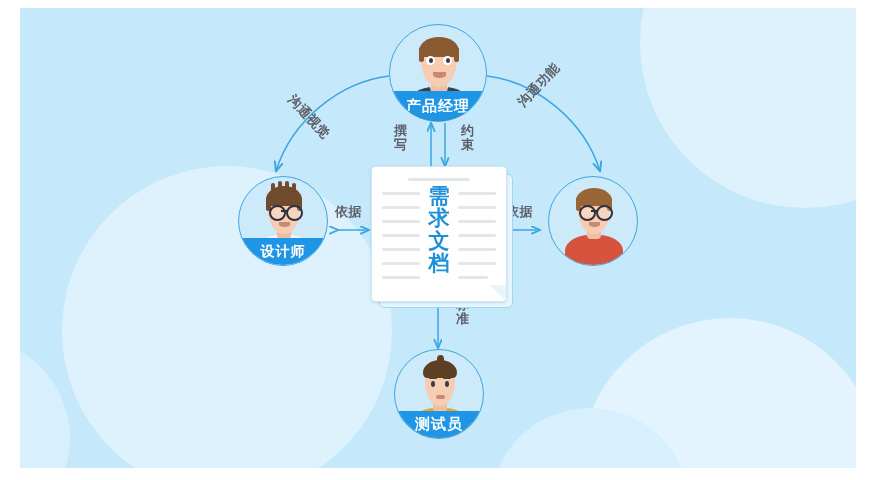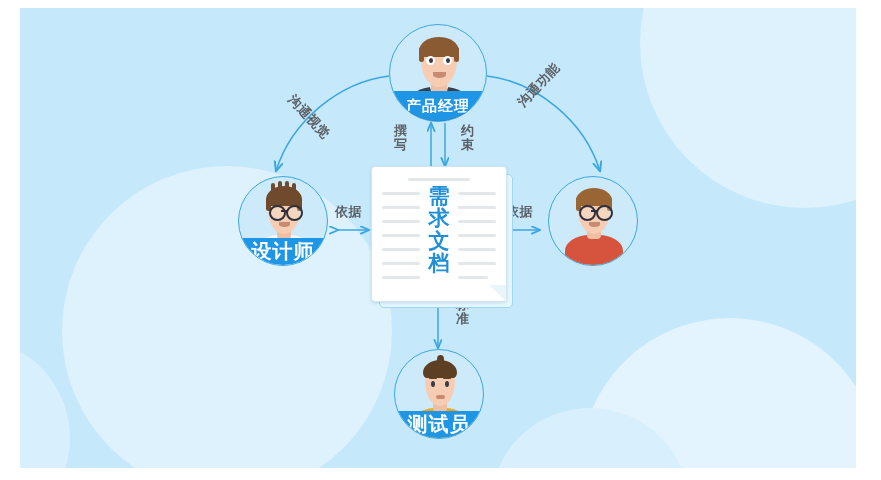--- a/index.html
+++ b/index.html
@@ -157,21 +157,21 @@
         <div class="p" style="left:46px;top:4px;width:4px;height:10px;background:#704a2c;border-radius:2px;"></div>
         <div class="p" style="left:53px;top:6px;width:4px;height:9px;background:#704a2c;border-radius:2px;"></div>
         <div class="p" style="left:27px;top:20px;width:5px;height:14px;background:#704a2c;border-radius:3px;"></div>
         <div class="p" style="left:58px;top:20px;width:5px;height:14px;background:#704a2c;border-radius:3px;"></div>
         <div class="p glass" style="left:30px;top:28px;width:13px;height:12px;"></div>
         <div class="p glass" style="left:47px;top:28px;width:13px;height:12px;"></div>
         <div class="p gbridge" style="left:42px;top:33px;width:6px;height:2.2px;"></div>
         <div class="p mouth" style="left:40px;top:45px;width:11px;height:5px;"></div>
       </div>
       <div class="band" style="height:27px;">
-        <span style="font-size:20px;line-height:27px;">设计师</span>
+        <span style="font-size:14px;line-height:27px;">设计师</span>
       </div>
     </div>
 
     <div class="node" style="left:528px;top:168px;width:90px;height:90px;">
       <div class="av">
         <div class="p torso" style="left:16px;top:58px;width:58px;height:38px;background:#d6543e;"></div>
         <div class="p" style="left:38px;top:48px;width:14px;height:14px;background:#eebfa2;border-radius:4px;"></div>
         <div class="p face" style="left:29px;top:17px;width:32px;height:40px;"></div>
         <div class="p hair" style="left:27px;top:11px;width:36px;height:18px;background:#9a6535;"></div>
         <div class="p" style="left:27px;top:20px;width:5px;height:14px;background:#9a6535;border-radius:3px;"></div>
@@ -192,18 +192,18 @@
         <div class="p face" style="left:30px;top:16px;width:30px;height:40px;"></div>
         <div class="p hair" style="left:28px;top:10px;width:34px;height:18px;background:#5d3f24;"></div>
         <div class="p" style="left:42px;top:5px;width:7px;height:8px;background:#5d3f24;border-radius:50% 50% 0 0;"></div>
         <div class="p eye" style="left:36px;top:31px;width:4px;height:6px;"></div>
         <div class="p eye" style="left:50px;top:31px;width:4px;height:6px;"></div>
         <div class="p" style="left:34px;top:27px;width:8px;height:2px;background:#5d3f24;border-radius:1px;"></div>
         <div class="p" style="left:48px;top:27px;width:8px;height:2px;background:#5d3f24;border-radius:1px;"></div>
         <div class="p" style="left:41px;top:45px;width:9px;height:4px;background:#c98a72;border-radius:2px;"></div>
       </div>
       <div class="band" style="height:27px;">
-        <span style="font-size:20px;line-height:27px;">测试员</span>
+        <span style="font-size:15px;line-height:27px;">测试员</span>
       </div>
     </div>
 
   </div>
 </div>
 
 </body></html>

